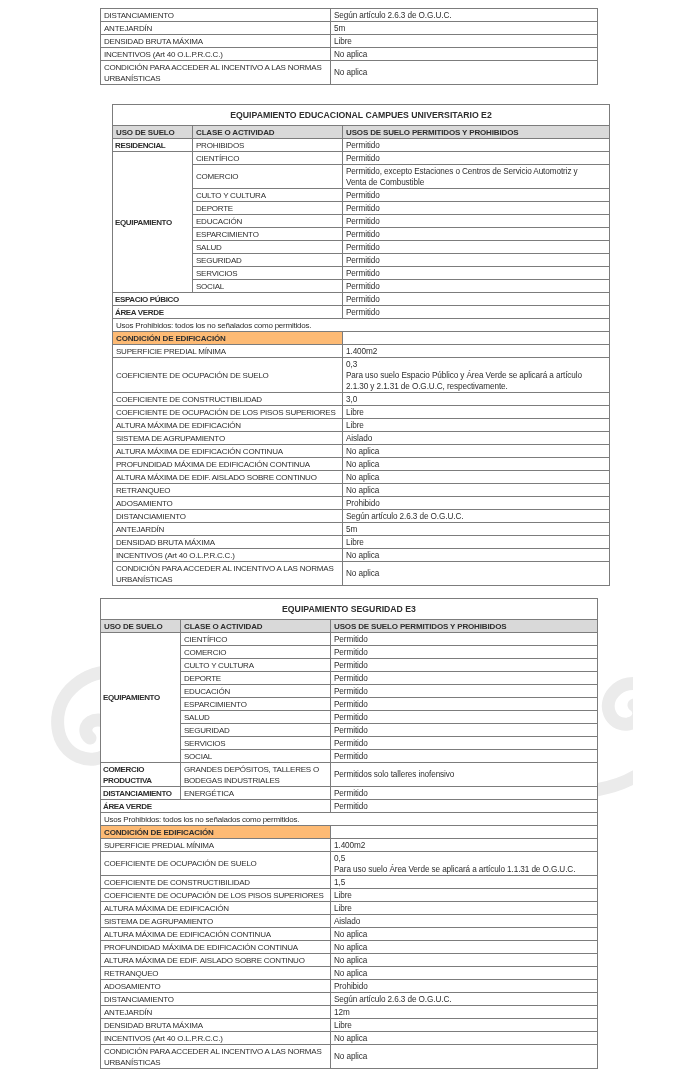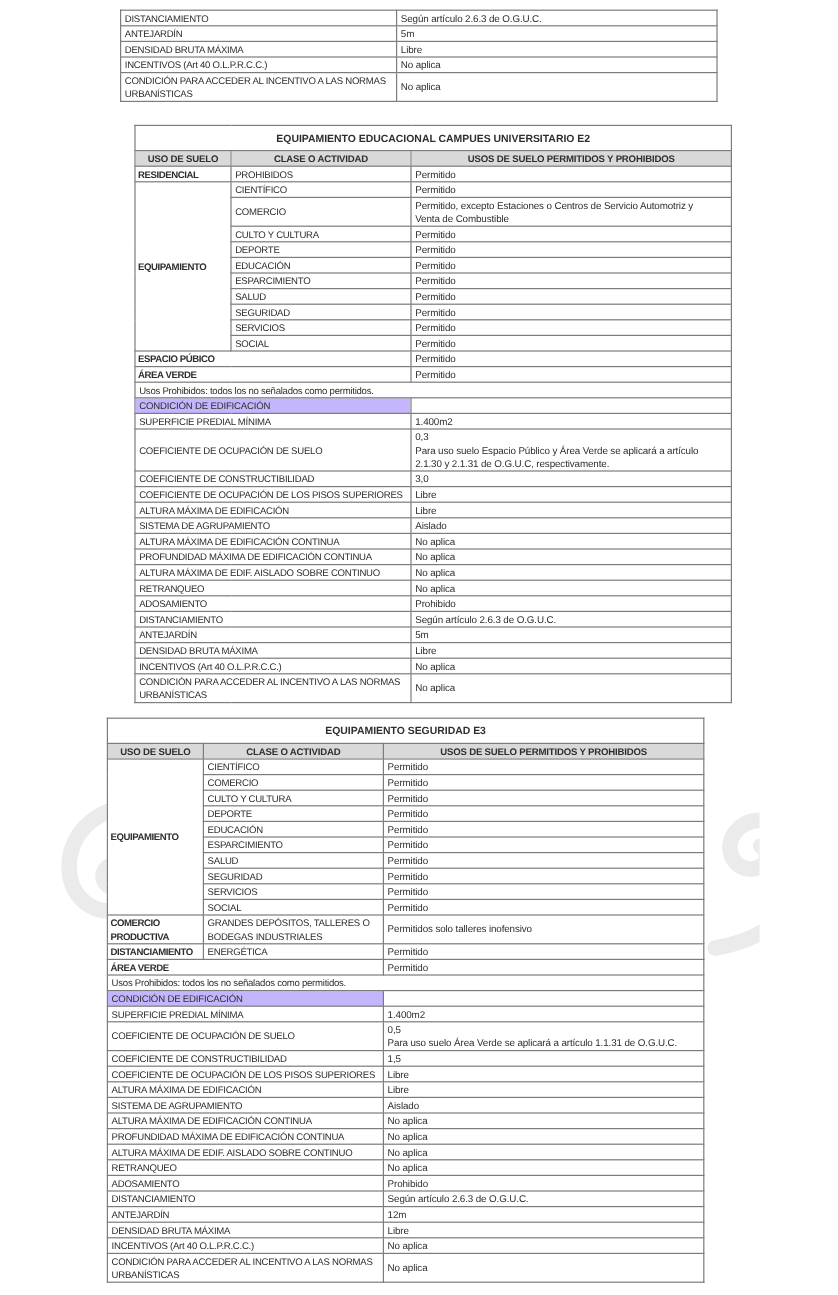--- a/index.html
+++ b/index.html
@@ -4,27 +4,27 @@
 <style>
   html,body { margin:0; padding:0; background:#ffffff; }
   .page { position:relative; width:633px; height:1079px; background:#ffffff;
           font-family:"Liberation Sans", sans-serif; color:#2e2e2e; overflow:hidden; }
   .wm { position:absolute; pointer-events:none; }
   table.t { border-collapse:collapse; table-layout:fixed; position:absolute; background:#fff; }
   table.t td { border:1px solid #7c7c7c; font-size:8px; line-height:11px; padding:0.5px 3px;
                color:#2e2e2e; vertical-align:middle; letter-spacing:-0.22px; overflow:hidden; }
   table.t td.val { font-size:8.2px; letter-spacing:-0.1px; white-space:pre-line; }
   table.t td.title { font-weight:bold; text-align:center; font-size:8.7px; height:19px; letter-spacing:0; background:#fff; }
-  table.t td.head { font-weight:bold; text-align:center; background:#d9d9d9; letter-spacing:-0.15px; }
-  table.t td.cond-head { font-weight:normal; background:#c4b5fd; letter-spacing:-0.15px; }
+  table.t td.head { font-weight:bold; background:#d9d9d9; letter-spacing:-0.15px; }
+  table.t td.cond-head { font-weight:bold; background:#fdba74; letter-spacing:-0.15px; }
   table.t td.use { padding:0.5px 2px; letter-spacing:-0.35px;font-weight:bold; }
   table.t td.group { vertical-align:middle; }
   #tbl-top { left:100px; top:8px;  width:497px; }
   #tbl-e2  { left:112px; top:104px; width:497px; }
-  #tbl-e3  { left:89px; top:598px; width:497px; }
+  #tbl-e3  { left:100px; top:598px; width:497px; }
 </style>
 </head>
 <body>
 
 <div class="page">
 
   <svg class="wm" style="left:42px; top:660px;" width="100" height="120" viewBox="0 0 100 120">
     <g fill="none" stroke="#ebebeb" stroke-width="13" stroke-linecap="round">
       <path d="M88 12 C 42 6, 12 34, 16 68 C 19 96, 50 108, 68 92 C 80 80, 74 60, 56 60 C 44 60, 40 72, 48 78"></path>
     </g>

